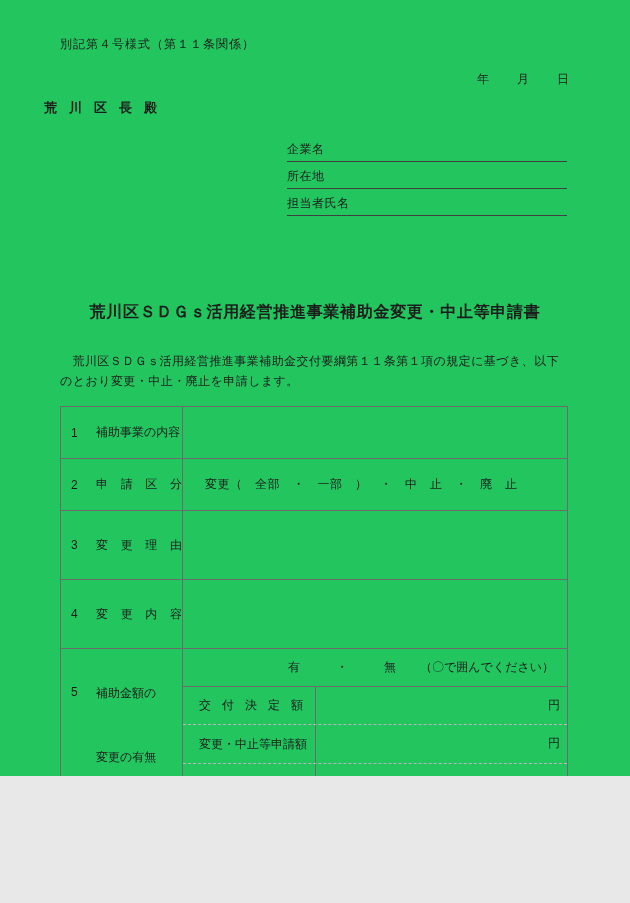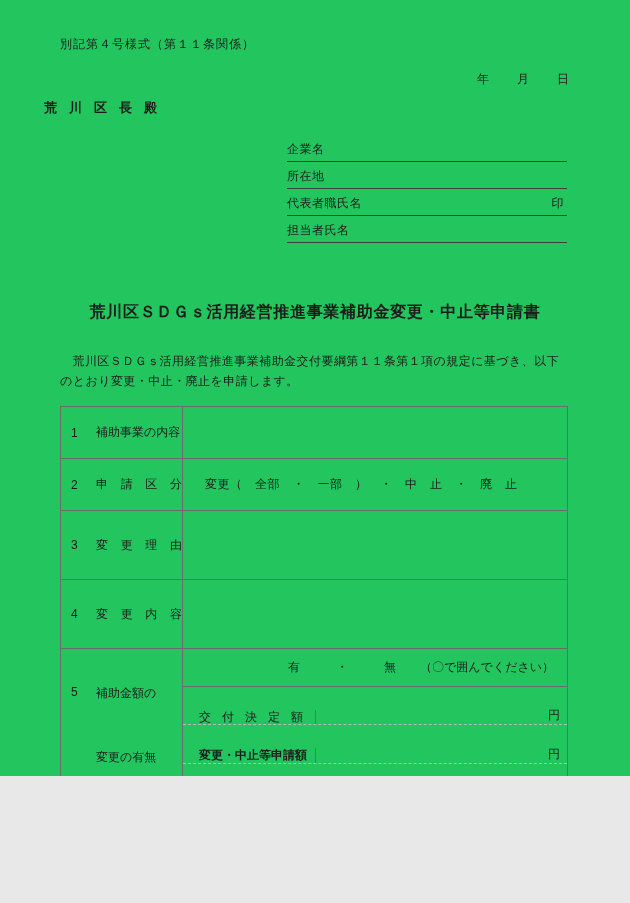--- a/index.html
+++ b/index.html
@@ -126,34 +126,34 @@
   .yesno {
     box-sizing: border-box;
     height: 38px;
     flex: none;
     border-bottom: 1px solid #6b6b6b;
     display: flex;
     align-items: center;
     justify-content: flex-end;
     padding-right: 13px;
   }
-  .subrow { display: flex; flex: 1; box-sizing: border-box; align-items: flex-end; }
+  .subrow { display: flex; flex: 1; box-sizing: border-box; }
   .subrow + .subrow { border-top: 1px dashed #b8b8b8; }
   .subl {
     box-sizing: border-box;
     width: 133px;
     flex: none;
     border-right: 1px solid #6b6b6b;
     display: flex;
     align-items: center;
     padding-left: 16px;
     overflow: visible;
   }
   .subl-txt { width: 104px; line-height: 1.2; }
-  .subl-txt.nowrap { white-space: nowrap; font-weight: bold; }
+  .subl-txt.nowrap { white-space: nowrap; }
   .unitcell {
     flex: 1;
     display: flex;
     align-items: center;
     justify-content: flex-end;
     padding-right: 7px;
   }
 </style>
 </head>
 <body>
@@ -169,24 +169,20 @@
   </div>
 
   <div class="addressee">荒川区長殿</div>
 
   <div class="fields">
     <div class="frow">
       <span>企業名</span>
     </div>
     <div class="frow">
       <span>所在地</span>
-    </div>
-    <div class="frow">
-      <span>代表者職氏名</span>
-      <span class="stamp">印</span>
     </div>
     <div class="frow">
       <span>担当者氏名</span>
     </div>
   </div>
 
   <div class="doc-title">荒川区ＳＤＧｓ活用経営推進事業補助金変更・中止等申請書</div>
 
   <div class="body-par">
     <div>　荒川区ＳＤＧｓ活用経営推進事業補助金交付要綱第１１条第１項の規定に基づき、以下</div>

